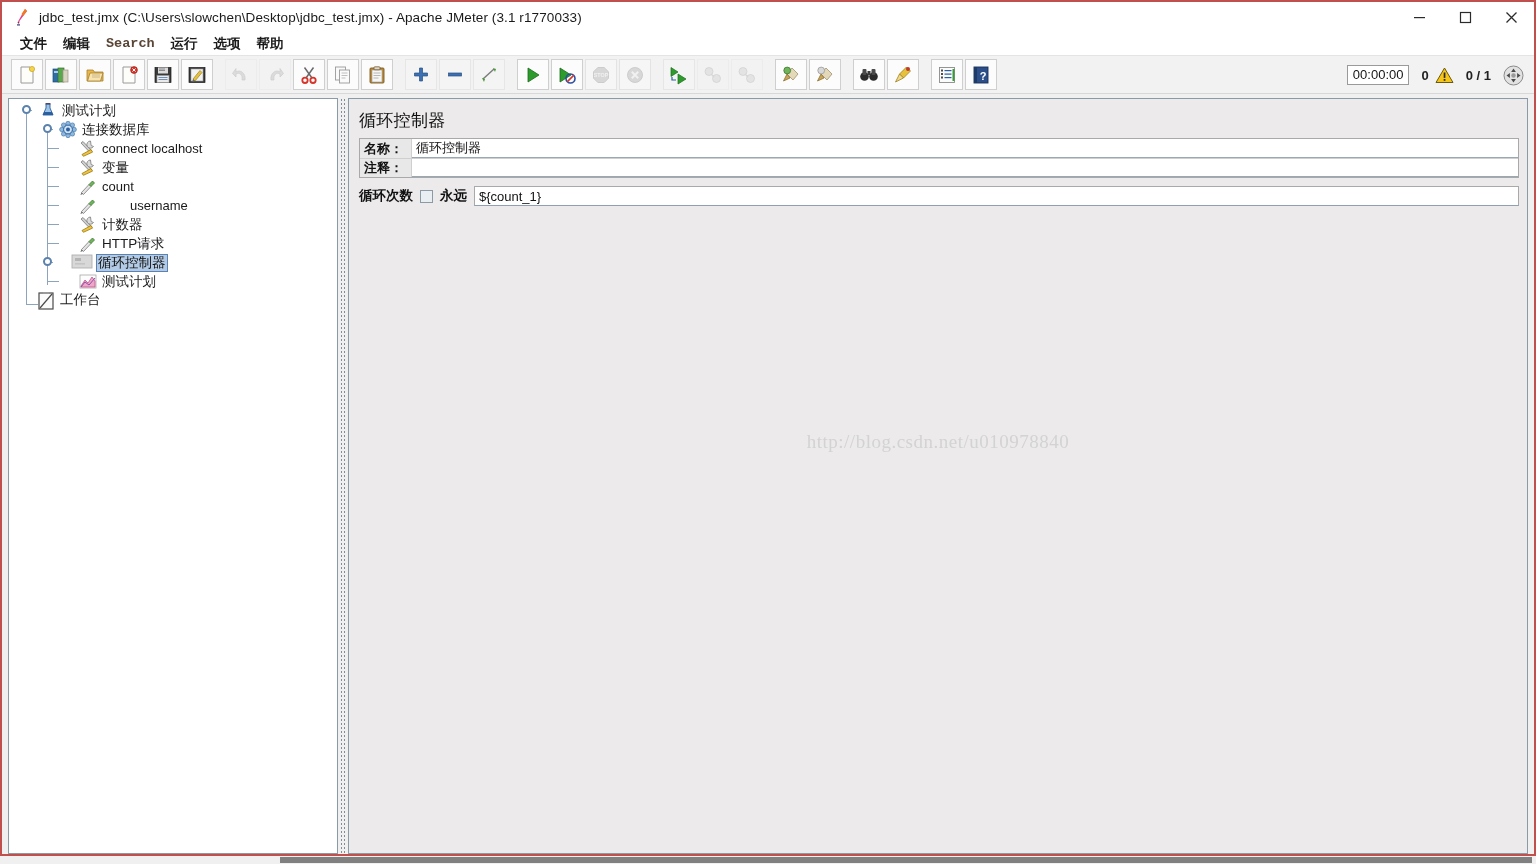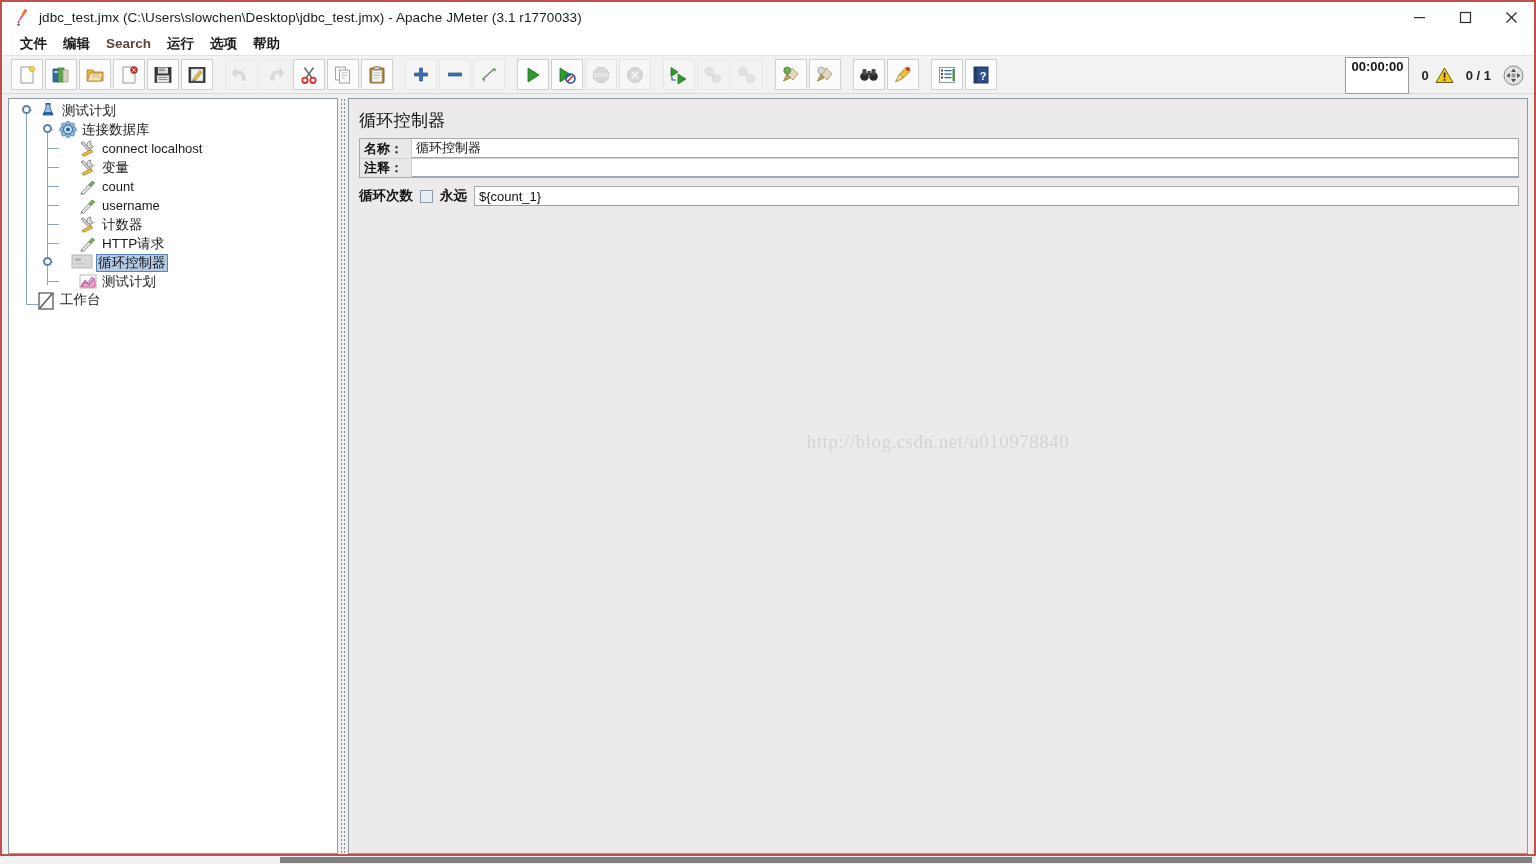--- a/index.html
+++ b/index.html
@@ -50,21 +50,21 @@
     background: #ffffff;
     display: flex; align-items: center;
     padding-left: 10px;
     border-bottom: 1px solid #e4e4e4;
   }
   .menu-item {
     font-size: 13.5px; color: #1b1b1b;
     padding: 2px 8px; font-weight: bold;
     white-space: nowrap;
   }
-  .menu-item.latin { font-weight: bold; color: #5a4636; }
+  .menu-item.latin { font-weight: bold; color: #5a4636; font-family: Liberation Mono, monospace; }
 
   
   #toolbar {
     height: 38px; min-height: 38px;
     background: #f2f2f2;
     border-bottom: 1px solid #d8d8d8;
     display: flex; align-items: center;
     padding-left: 8px;
     position: relative;
   }
@@ -83,22 +83,22 @@
 
   
   #tb-status {
     position: absolute; right: 6px; top: 0; height: 38px;
     display: flex; align-items: center; gap: 12px;
     padding-right: 4px;
   }
   #timer-box {
     border: 1px solid #9a9a9a; background: #ffffff;
     font-family: "Liberation Sans", sans-serif;
-    font-size: 13px; font-weight: bold; color: #141414;
-    padding: 2px 5px 20px 5px; line-height: 1;
+    font-size: 13px; font-weight: normal; color: #141414;
+    padding: 2px 5px 3px 5px; line-height: 1;
   }
   #warn-group { display: flex; align-items: center; gap: 6px; }
   #warn-count { font-size: 13px; font-weight: bold; color: #222; }
   #thread-count { font-size: 13px; font-weight: bold; color: #222; }
 
   
   #main {
     flex: 1; display: flex; position: relative;
     background: #f0f0f0; padding: 4px 0 0 6px;
   }
@@ -600,21 +600,21 @@
           <span class="ticon">
             <svg width="18" height="17" viewBox="0 0 18 17">
               <path d="M2.5 14.5 l7.5 -8 l2 2 l-7.5 8 Z" fill="#e4e4e4" stroke="#7a7a7a" stroke-width="0.8"></path>
               <path d="M10 6.5 l3.5 -3.5 l2 2 l-3.5 3.5 Z" fill="#6fb35a" stroke="#3f7a30" stroke-width="0.8"></path>
               <path d="M2.5 14.5 l1.5 1.6 l-2.6 0.9 Z" fill="#6a6a6a"></path>
             </svg>
           </span>
           <span class="tlabel latin">count</span>
         </div>
 
-        <div class="tnode" style="left:70px; top:97px;">
+        <div class="tnode" style="left:70px; top:97px;gap:28px;">
           <span class="ticon">
             <svg width="18" height="17" viewBox="0 0 18 17">
               <path d="M2.5 14.5 l7.5 -8 l2 2 l-7.5 8 Z" fill="#e4e4e4" stroke="#7a7a7a" stroke-width="0.8"></path>
               <path d="M10 6.5 l3.5 -3.5 l2 2 l-3.5 3.5 Z" fill="#6fb35a" stroke="#3f7a30" stroke-width="0.8"></path>
               <path d="M2.5 14.5 l1.5 1.6 l-2.6 0.9 Z" fill="#6a6a6a"></path>
             </svg>
           </span>
           <span class="tlabel latin">username</span>
         </div>
 

